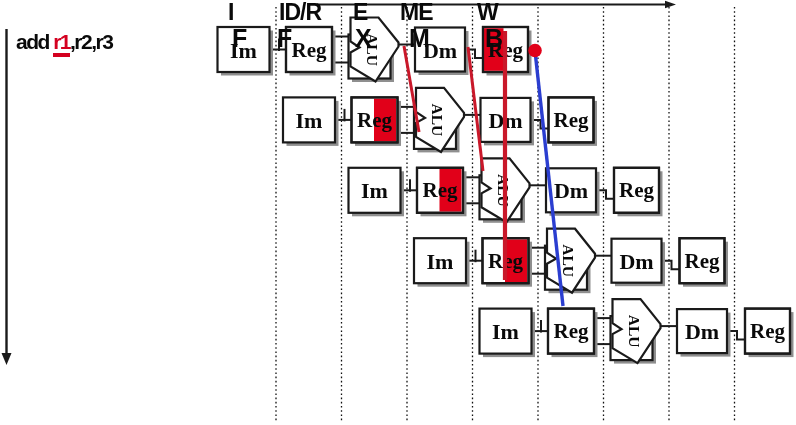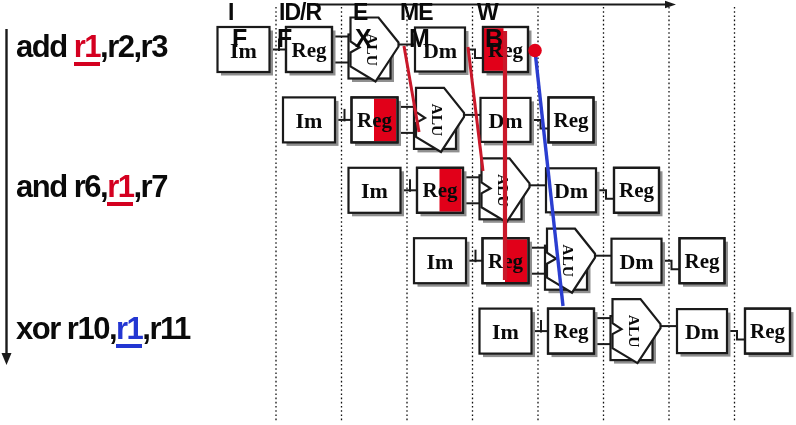--- a/index.html
+++ b/index.html
@@ -2,21 +2,21 @@
 <html><head>
 <meta charset="utf-8">
 <style>
   html,body{margin:0;padding:0;background:#fff;}
   .screen{position:relative;width:796px;height:425px;background:#fff;overflow:hidden;
           font-family:"Liberation Sans",sans-serif;}
   #diagram{position:absolute;left:0;top:0;}
   .col-label{position:absolute;top:0;font-weight:bold;font-size:23px;color:#0a0a0a;
              white-space:nowrap;line-height:1.05;letter-spacing:-1px;}
   .col-sub{position:absolute;top:26px;font-weight:bold;font-size:25px;color:#0a0a0a;line-height:1;}
-  .instr-line{position:absolute;left:16px;white-space:pre;font-weight:bold;font-size:31px;
+  .instr-line{position:absolute;left:16px;white-space:pre;font-weight:bold;font-size:21px;
               letter-spacing:-1.5px;color:#0a0a0a;line-height:1.12;}
   .reg{border-bottom:4px solid currentColor;display:inline-block;line-height:0.95;padding-bottom:1px;}
   .reg[data-color="red"]{color:#d40020;}
   .reg[data-color="blue"]{color:#2336d2;}
 </style>
 </head>
 <body>
 
 <div class="screen">
   <svg id="diagram" width="796" height="425" viewBox="0 0 796 425">
@@ -169,15 +169,13 @@
   <div class="col-label" style="left:400px">ME</div>
   <div class="col-label" style="left:477px">W</div>
 
   <div class="col-sub" style="left:232px">F</div>
   <div class="col-sub" style="left:277px">F</div>
   <div class="col-sub" style="left:355px">X</div>
   <div class="col-sub" style="left:409px">M</div>
   <div class="col-sub" style="left:485px">B</div>
 
   <div class="instr-line" style="top:30px"><span>add </span><span class="reg" data-color="red">r1</span><span>,r2,r3</span></div>
-  <div class="instr-line" style="top:170px"><span>and r6,</span><span class="reg" data-color="red">r1</span><span>,r7</span></div>
-  <div class="instr-line" style="top:312px"><span>xor r10,</span><span class="reg" data-color="blue">r1</span><span>,r11</span></div>
 </div>
 
 </body></html>

